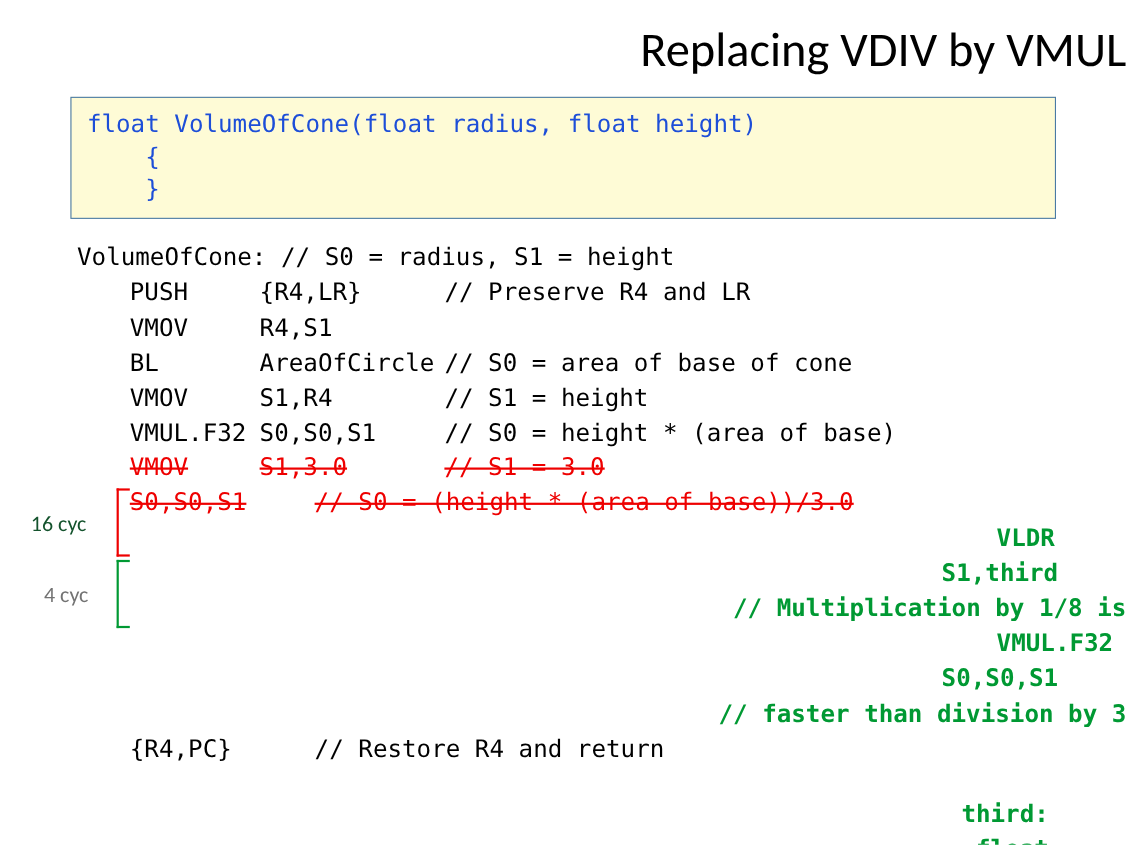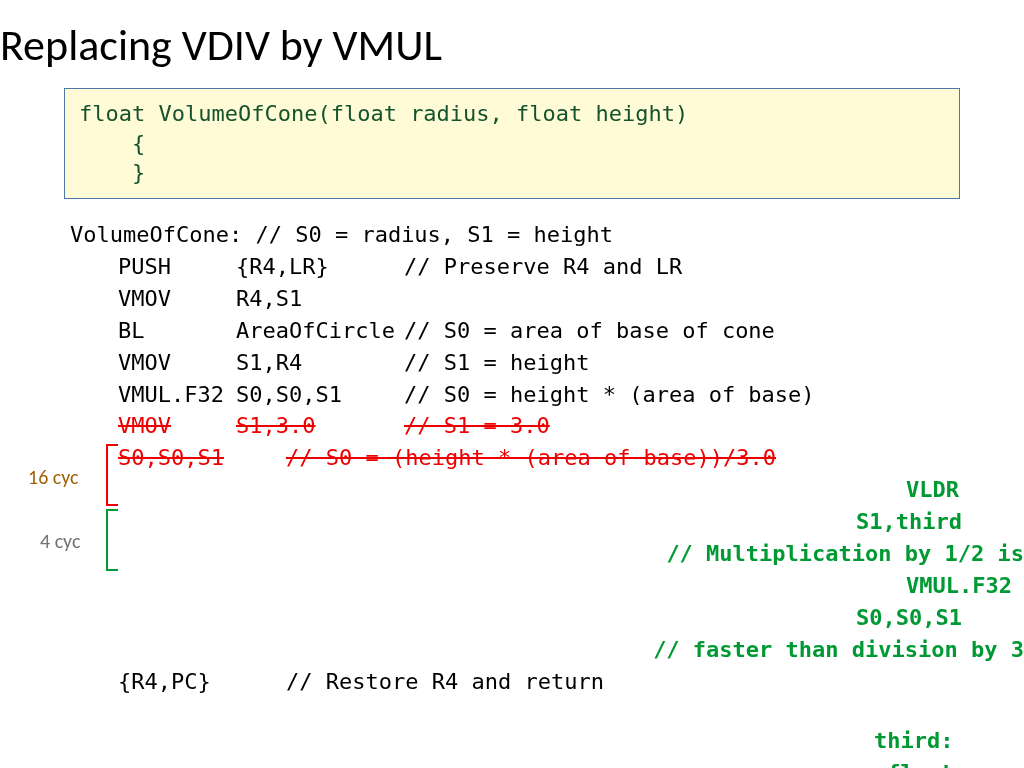--- a/index.html
+++ b/index.html
@@ -5,35 +5,35 @@
   body {
     margin: 0;
     padding: 0;
     width: 1024px;
     height: 768px;
     font-family: Calibri, Arial, sans-serif;
     background: #fff;
     position: relative;
   }
   .title {
-    text-align: left;
+    text-align: right;
     font-size: 44px;
     font-weight: 400;
     margin: 18px 0 16px 0;
     color: #000;
   }
   .codebox {
     margin: 0 64px 20px 64px;
     background: #fefbd6;
     border: 1.5px solid #4a7aa5;
     padding: 10px 14px 10px 14px;
     font-family: Consolas, monospace;
     font-size: 22px;
     line-height: 1.35;
-    color: #14532d;
+    color: #1d4ed8;
   }
   .asm {
     margin: 0 0 0 70px;
     font-family: Consolas, monospace;
     font-size: 22px;
     line-height: 1.45;
     color: #000;
     position: relative;
   }
   .row {
@@ -67,21 +67,21 @@
     left: 36px;
     top: 290px;
     height: 58px;
     width: 10px;
   }
   .lbl {
     position:absolute;
     font-family: Calibri, Arial, sans-serif;
     font-size: 20px;
   }
-  .lbl-red { color:#a16207; left:-42px; top:244px; }
+  .lbl-red { color:#14532d; left:-42px; top:244px; }
   .lbl-grn { color:#737373; left:-30px; top:308px; }
 </style>
 </head>
 <body>
 
 <div class="title">Replacing VDIV by VMUL</div>
 
 <div class="codebox">
   <div>float VolumeOfCone(float radius, float height)</div>
   <div style="white-space:pre">    {</div>
@@ -98,19 +98,19 @@
 
   <div class="row"><span class="pad"></span><span class="mn">PUSH</span><span class="arg">{R4,LR}</span><span class="cmt">// Preserve R4 and LR</span></div>
   <div class="row"><span class="pad"></span><span class="mn">VMOV</span><span class="arg">R4,S1</span></div>
   <div class="row"><span class="pad"></span><span class="mn">BL</span><span class="arg">AreaOfCircle</span><span class="cmt">// S0 = area of base of cone</span></div>
   <div class="row"><span class="pad"></span><span class="mn">VMOV</span><span class="arg">S1,R4</span><span class="cmt">// S1 = height</span></div>
   <div class="row"><span class="pad"></span><span class="mn">VMUL.F32</span><span class="arg">S0,S0,S1</span><span class="cmt">// S0 = height * (area of base)</span></div>
 
   <div class="row red"><span class="pad" style="text-decoration:none"></span><span class="mn">VMOV</span><span class="arg">S1,3.0</span><span class="cmt">// S1 = 3.0</span></div>
   <div class="row red"><span class="pad" style="text-decoration:none"></span><span class="arg">S0,S0,S1</span><span class="cmt">// S0 = (height * (area of base))/3.0</span></div>
 
-  <div class="row grn"><span class="pad"></span><span class="mn">VLDR</span><span class="arg">S1,third</span><span class="cmt">// Multiplication by 1/2 is</span></div>
+  <div class="row grn"><span class="pad"></span><span class="mn">VLDR</span><span class="arg">S1,third</span><span class="cmt">// Multiplication by 1/8 is</span></div>
   <div class="row grn"><span class="pad"></span><span class="mn">VMUL.F32</span><span class="arg">S0,S0,S1</span><span class="cmt">// faster than division by 3</span></div>
 
   <div class="row"><span class="pad"></span><span class="arg">{R4,PC}</span><span class="cmt">// Restore R4 and return</span></div>
 
   <div class="row grn" style="margin-top:28px"><span class="pad"></span><span style="display:inline-block;width:150px">third:</span><span style="display:inline-block;width:150px">.float</span><span class="grnn">0.333333</span></div>
 </div>
 
 </body></html>

